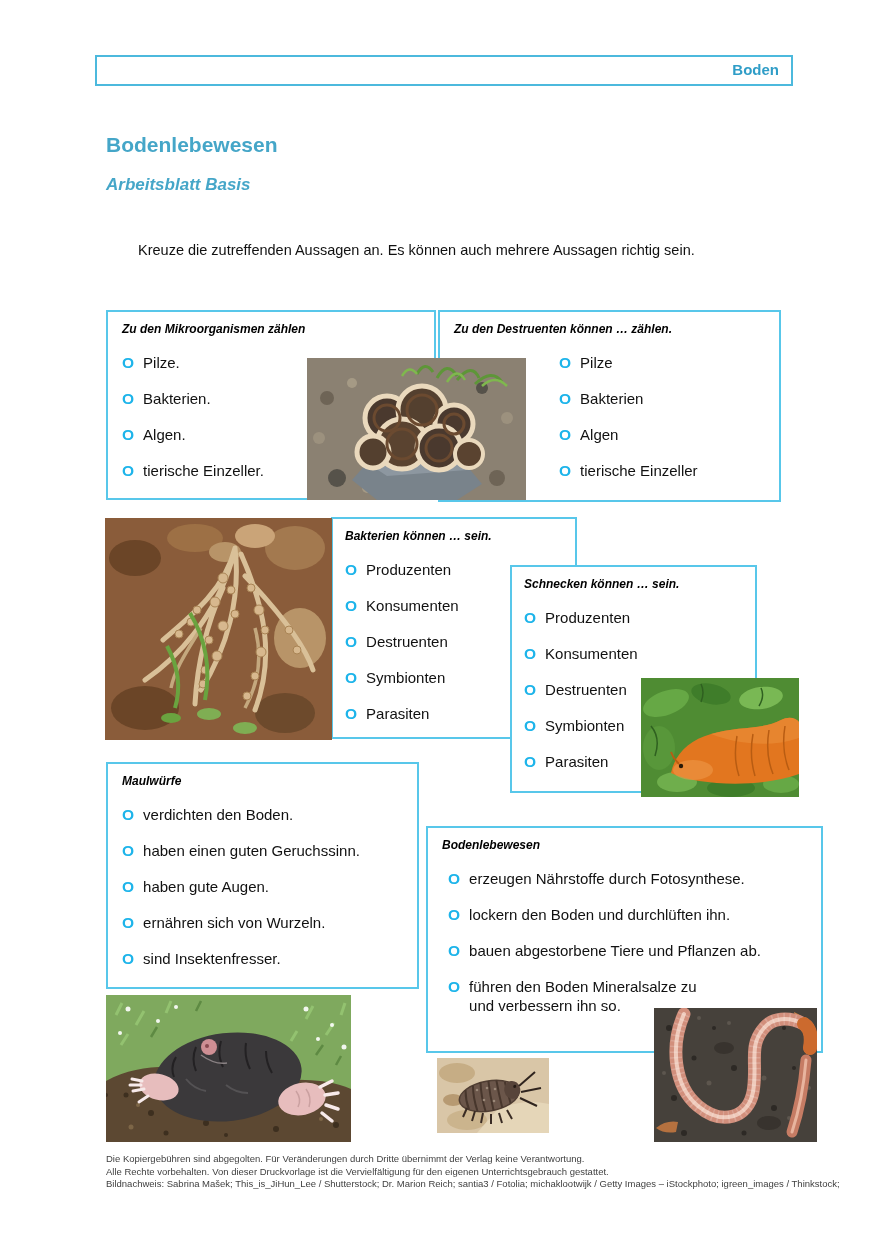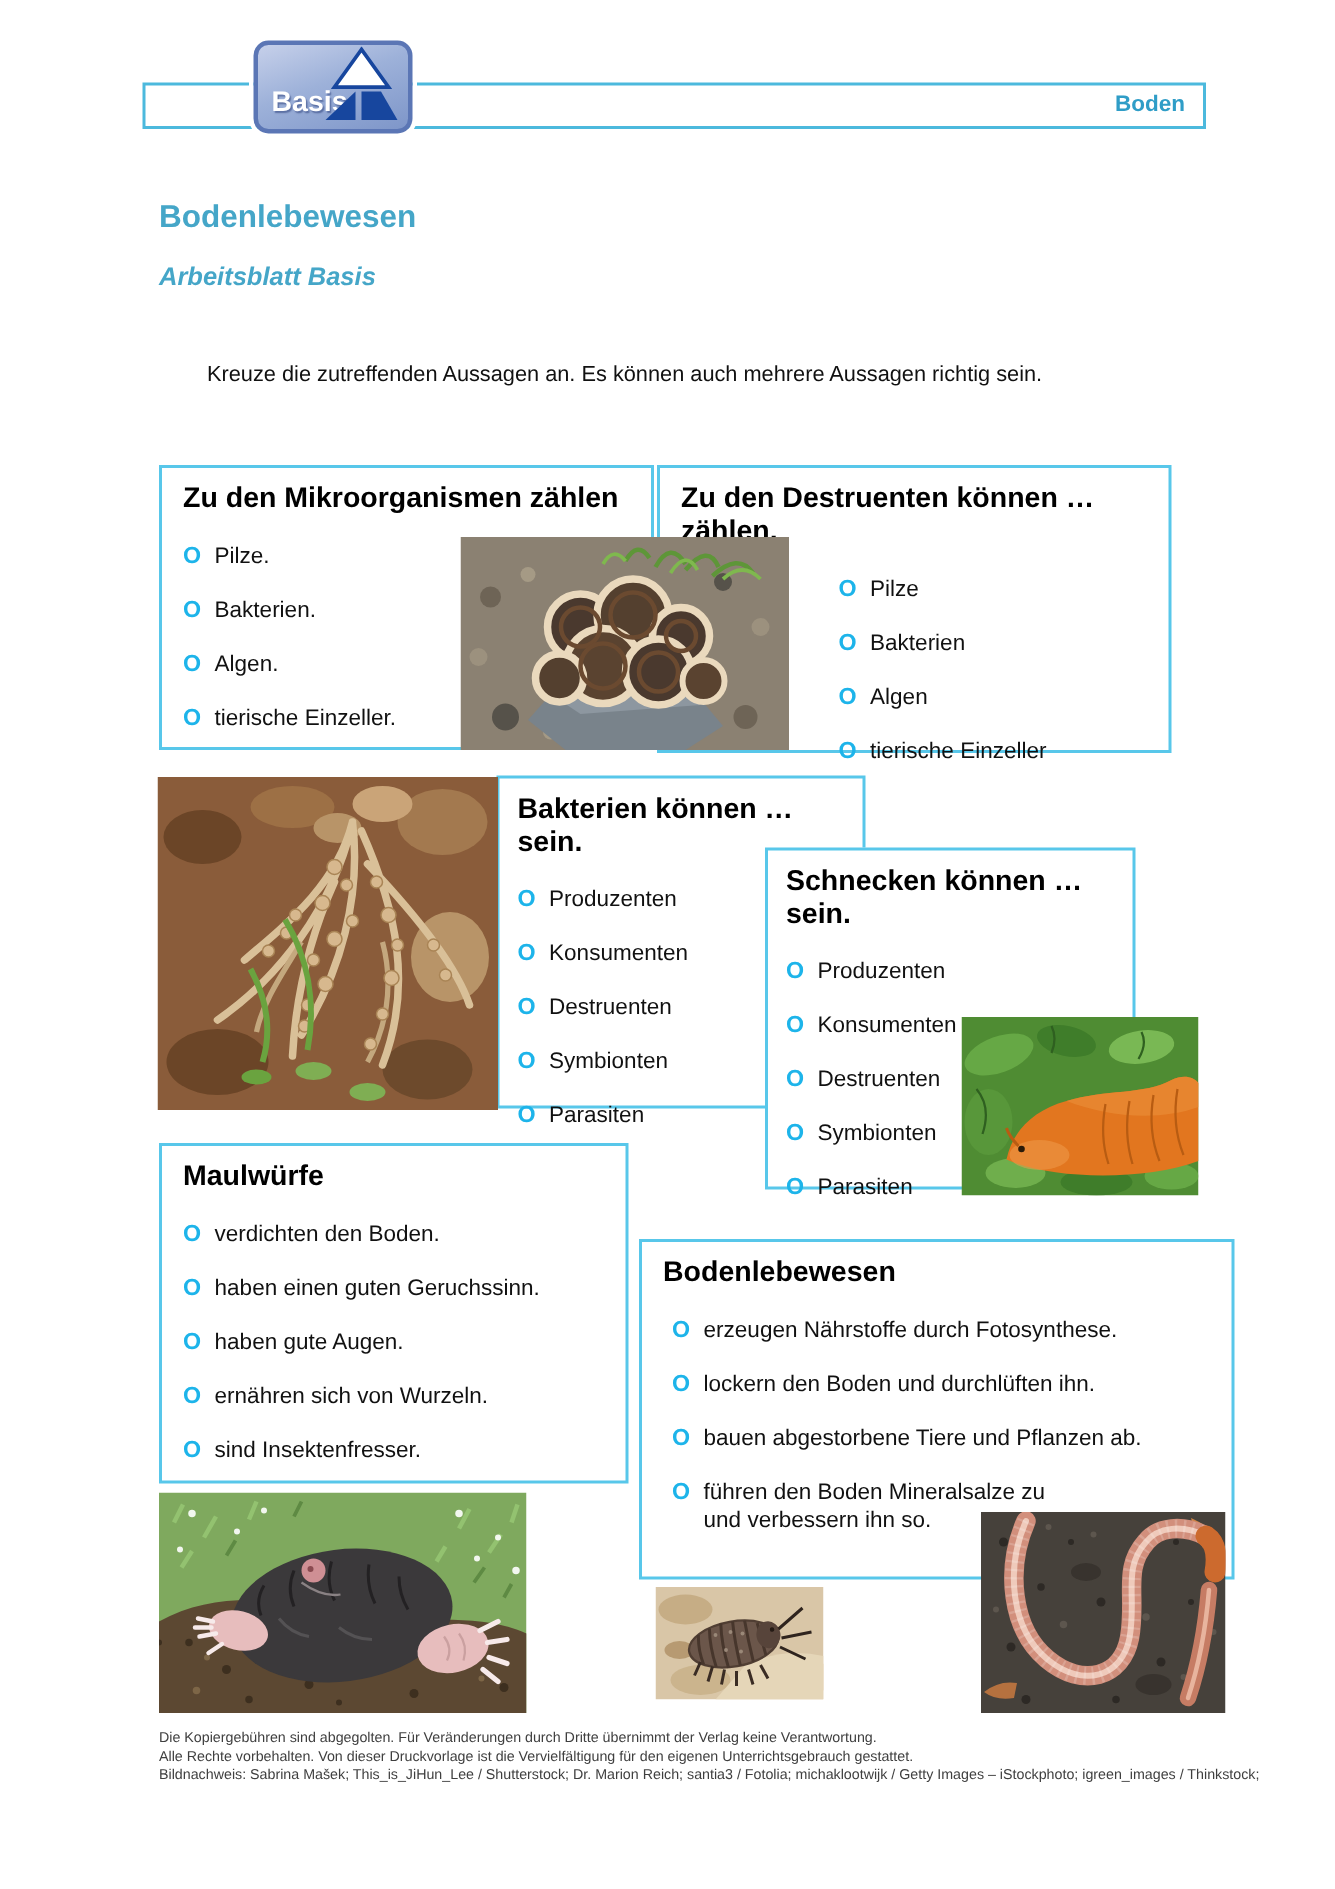--- a/index.html
+++ b/index.html
@@ -1,37 +1,37 @@
 <!DOCTYPE html>
 <html><head>
 <meta charset="utf-8">
 <style>
   html,body{margin:0;padding:0;background:#fff;}
   .page{position:relative;width:890px;height:1259px;background:#fff;overflow:hidden;
         font-family:"Liberation Sans",sans-serif;color:#111;}
 
   
   .header-bar{position:absolute;left:95px;top:55px;width:694px;height:27px;
-              border:2px solid #4cb9dd;background:#fff;z-index:1;padding-left:11px;}
+              border:2px solid #4cb9dd;background:#fff;z-index:1;}
   .header-tag{position:absolute;right:12px;top:4px;font-size:15px;font-weight:bold;color:#2f9dc7;}
   .logo{position:absolute;left:169px;top:27px;width:100px;height:56px;z-index:5;
         background:linear-gradient(160deg,#c6d0ea 0%,#9db1d9 45%,#7e96c9 100%);
         border:3px solid #5b76b5;border-radius:10px;box-shadow:0 0 0 3px #fff;}
   .logo-text{position:absolute;left:9px;bottom:6px;font-size:19px;font-weight:bold;color:#fff;
              text-shadow:1px 1px 1px rgba(40,60,120,.55);}
   .logo-pyramid{position:absolute;right:4px;top:1px;}
 
   
   .page-title{position:absolute;left:106px;top:119px;font-size:21px;font-weight:bold;color:#45a6c8;}
   .page-subtitle{position:absolute;left:106px;top:161px;font-size:17px;font-weight:bold;color:#45a6c8;font-style:italic;}
   .instruction{position:absolute;left:106px;top:227px;font-size:14.5px;color:#111;margin-left:32px;}
 
   
   .qbox{position:absolute;background:#fff;border:2px solid #58c7ea;box-sizing:border-box;z-index:1;}
-  .qtitle{margin:10px 0 0 14px;font-size:19px;font-weight:bold;color:#000;}
+  .qtitle{margin:10px 0 0 14px;font-size:12px;font-weight:bold;color:#000;font-style:italic;}
   .opt{display:flex;align-items:flex-start;gap:9px;margin:17px 0 0 14px;font-size:15px;}
   .om{color:#1db4ea;font-weight:bold;font-size:15.5px;line-height:19px;}
   .ol{line-height:19px;white-space:pre-line;color:#111;}
   .b1{left:106px;top:310px;width:330px;height:190px;}
   .b2{left:438px;top:310px;width:343px;height:192px;}
   .b2 .opt{margin-left:119px;}
   .b3{left:331px;top:517px;width:246px;height:222px;}
   .b3 .qtitle,.b3 .opt{margin-left:12px;}
   .b4{left:510px;top:565px;width:247px;height:228px;z-index:2;}
   .b4 .qtitle,.b4 .opt{margin-left:12px;}
@@ -54,28 +54,20 @@
   .footer{position:absolute;left:106px;top:1153px;width:706px;font-size:9.5px;line-height:1.33;color:#3f3f3f;}
   .footer div{white-space:nowrap;}
 </style>
 </head>
 <body>
 
 <div class="page">
 
   <div class="header-bar">
     <span class="header-tag">Boden</span>
-  </div>
-  <div class="logo">
-    <span class="logo-text">Basis</span>
-    <svg class="logo-pyramid" width="54" height="54" viewBox="0 0 54 54">
-      <polygon points="27,2 9,27 45,27" fill="#ffffff" stroke="#17469e" stroke-width="2.5"></polygon>
-      <polygon points="3,49 23,30 23,49" fill="#17469e"></polygon>
-      <polygon points="27,30 27,49 51,49 40,30" fill="#17469e"></polygon>
-    </svg>
   </div>
 
   <h1 class="page-title">Bodenlebewesen</h1>
   <h2 class="page-subtitle">Arbeitsblatt Basis</h2>
   <p class="instruction">Kreuze die zutreffenden Aussagen an. Es können auch mehrere Aussagen richtig sein.</p>
 
   <section class="qbox b1">
     <h3 class="qtitle">Zu den Mikroorganismen zählen</h3>
     <div class="opt">
       <span class="om">O</span>

